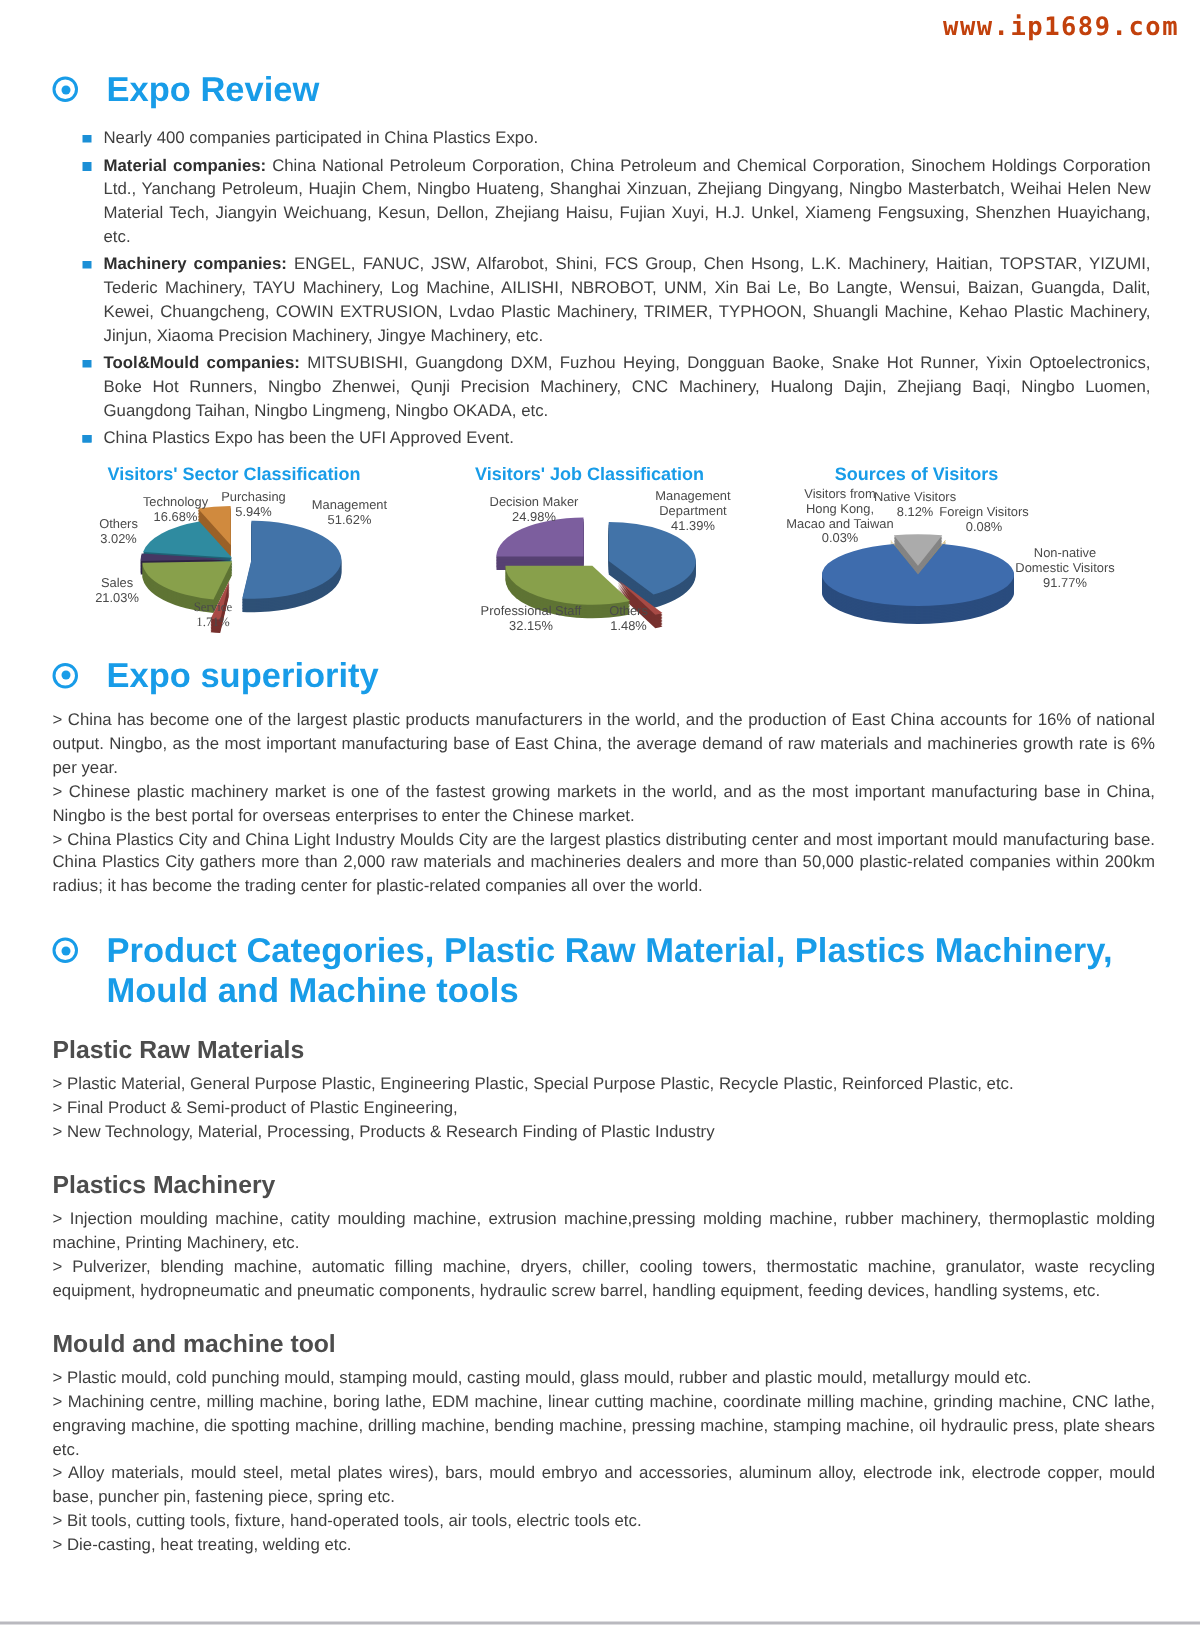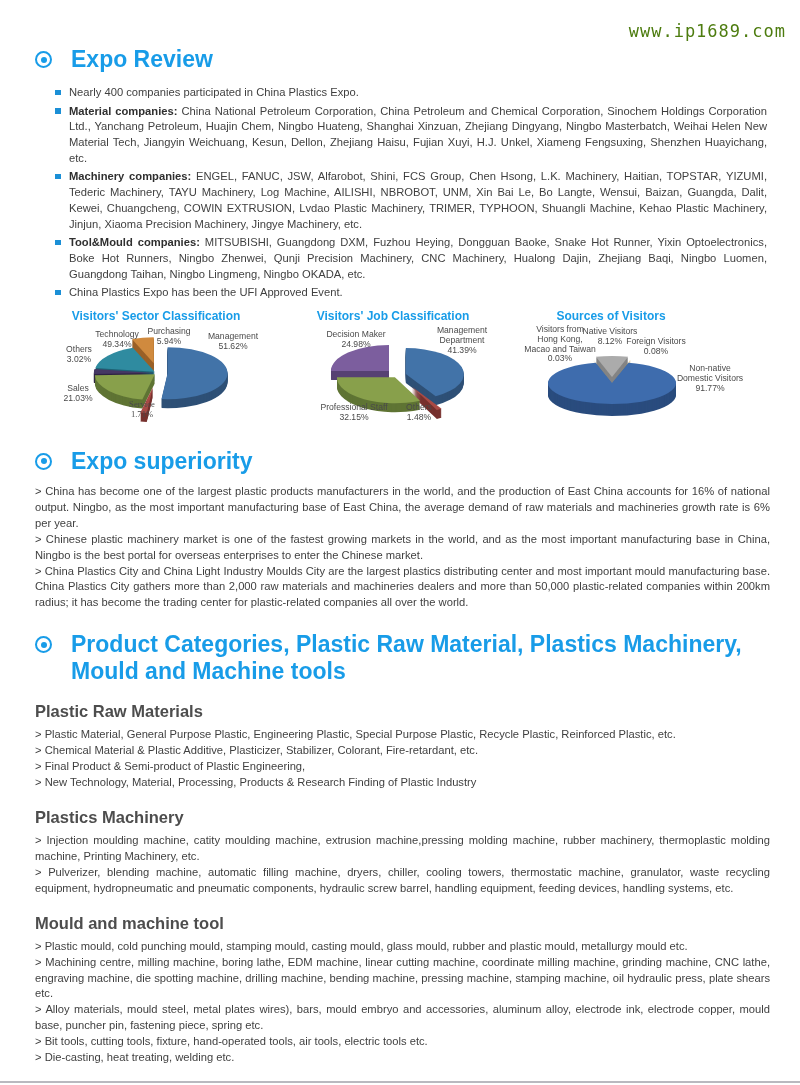--- a/index.html
+++ b/index.html
@@ -2,38 +2,38 @@
 <html><head>
 <meta charset="utf-8">
 <style>
   html,body{margin:0;padding:0;background:#fff;}
   .page{
     position:relative;width:800px;height:1085px;overflow:hidden;background:#ffffff;
     font-family:"Liberation Sans","DejaVu Sans",sans-serif;color:#3f3f3f;
     box-sizing:border-box;padding:0 30px 0 35px;
   }
   .watermark{
-    position:absolute;top:21px;right:14px;
+    position:absolute;top:8px;right:14px;
     font-family:"DejaVu Sans Mono","Liberation Mono",monospace;
-    font-size:17px;letter-spacing:1px;color:#4d7c0f;font-weight:normal;
+    font-size:17px;letter-spacing:1px;color:#c2410c;font-weight:bold;
   }
   .h1{
     display:flex;align-items:flex-start;gap:19px;
     color:#189CE8;font-weight:bold;font-size:23px;line-height:1.18;margin:0;
   }
   .h1 .ring{
     flex:0 0 auto;width:13px;height:13px;border:2.5px solid #189CE8;border-radius:50%;
     position:relative;margin-top:5px;
   }
   .h1 .ring::after{
     content:"";position:absolute;left:3.5px;top:3.5px;width:6px;height:6px;border-radius:50%;background:#189CE8;
   }
   .h1 .h1text{white-space:pre-line;}
   .sec1{margin-top:46px;}
-  .sec2{margin-top:15px;text-align:right;}
+  .sec2{margin-top:4px;text-align:right;}
   .sec3{margin-top:20px;}
 
   ul.bullets{list-style:none;margin:12px 0 0 20px;padding:0;max-width:712px;}
   ul.bullets li{
     position:relative;padding-left:14px;margin-bottom:3px;
     font-size:11.2px;line-height:1.4;text-align:justify;
   }
   ul.bullets li .sq{
     position:absolute;left:0;top:4.5px;width:5.5px;height:5.5px;background:#1b8fd6;
   }
@@ -177,21 +177,21 @@
             <path d="M 103.80627349260322 63.90056158345963 L 43.85477803549436 64.94580186689642 A 60 26 0 0 1 44.47588890521912 60.02700112877125 Z" fill="#453763"></path>
             <path d="M 104.71724818573394 62.86473774499132 L 45.386863598349834 58.99117729030294 A 60 26 0 0 1 82.84024196881568 38.65463826315313 Z" fill="#2F8BA0"></path>
             <path d="M 103.76992933919439 54.29152953615727 L 81.89292312227613 30.081430054319085 A 60 26 0 0 1 103.76992933919438 28.29152953615727 Z" fill="#D08A3E"></path>
           </svg>
         </div>
     <div class="pie-lbl" style="left: 183px; top: 33px;">Management
 51.62%</div>
         <div class="pie-lbl" style="left: 119px; top: 28px;">Purchasing
 5.94%</div>
         <div class="pie-lbl" style="left: 67px; top: 31px;">Technology
-49.34%</div>
+16.68%</div>
         <div class="pie-lbl" style="left: 29px; top: 46px;">Others
 3.02%</div>
         <div class="pie-lbl" style="left: 28px; top: 85px;">Sales
 21.03%</div>
         <div class="pie-lbl" style="left: 92px; top: 101px; font-family: Liberation Serif, serif;">Service
 1.71%</div>
       </div>
     <div class="chart chart-b">
       <div class="chart-title">Visitors' Job Classification</div>
       <div class="pie-layer">
@@ -339,21 +339,20 @@
     <span class="h1text">Product Categories, Plastic Raw Material, Plastics Machinery,
 Mould and Machine tools</span>
   </div>
 
   <div>
 
       <div>
         <div class="subhead">Plastic Raw Materials</div>
         <div class="body-par">
           <p>&gt; Plastic Material, General Purpose Plastic, Engineering Plastic, Special Purpose Plastic, Recycle Plastic, Reinforced Plastic, etc.</p>
-          <p>&gt; Chemical Material &amp; Plastic Additive, Plasticizer, Stabilizer, Colorant, Fire-retardant, etc.</p>
           <p>&gt; Final Product &amp; Semi-product of Plastic Engineering,</p>
           <p>&gt; New Technology, Material, Processing, Products &amp; Research Finding of Plastic Industry</p>
         </div>
       </div>
 
       <div>
         <div class="subhead">Plastics Machinery</div>
         <div class="body-par">
           <p>&gt; Injection moulding machine, catity moulding machine, extrusion machine,pressing molding machine, rubber machinery, thermoplastic molding machine, Printing Machinery, etc.</p>
           <p>&gt; Pulverizer, blending machine, automatic filling machine, dryers, chiller, cooling towers, thermostatic machine, granulator, waste recycling equipment, hydropneumatic and pneumatic components, hydraulic screw barrel, handling equipment, feeding devices, handling systems, etc.</p>

